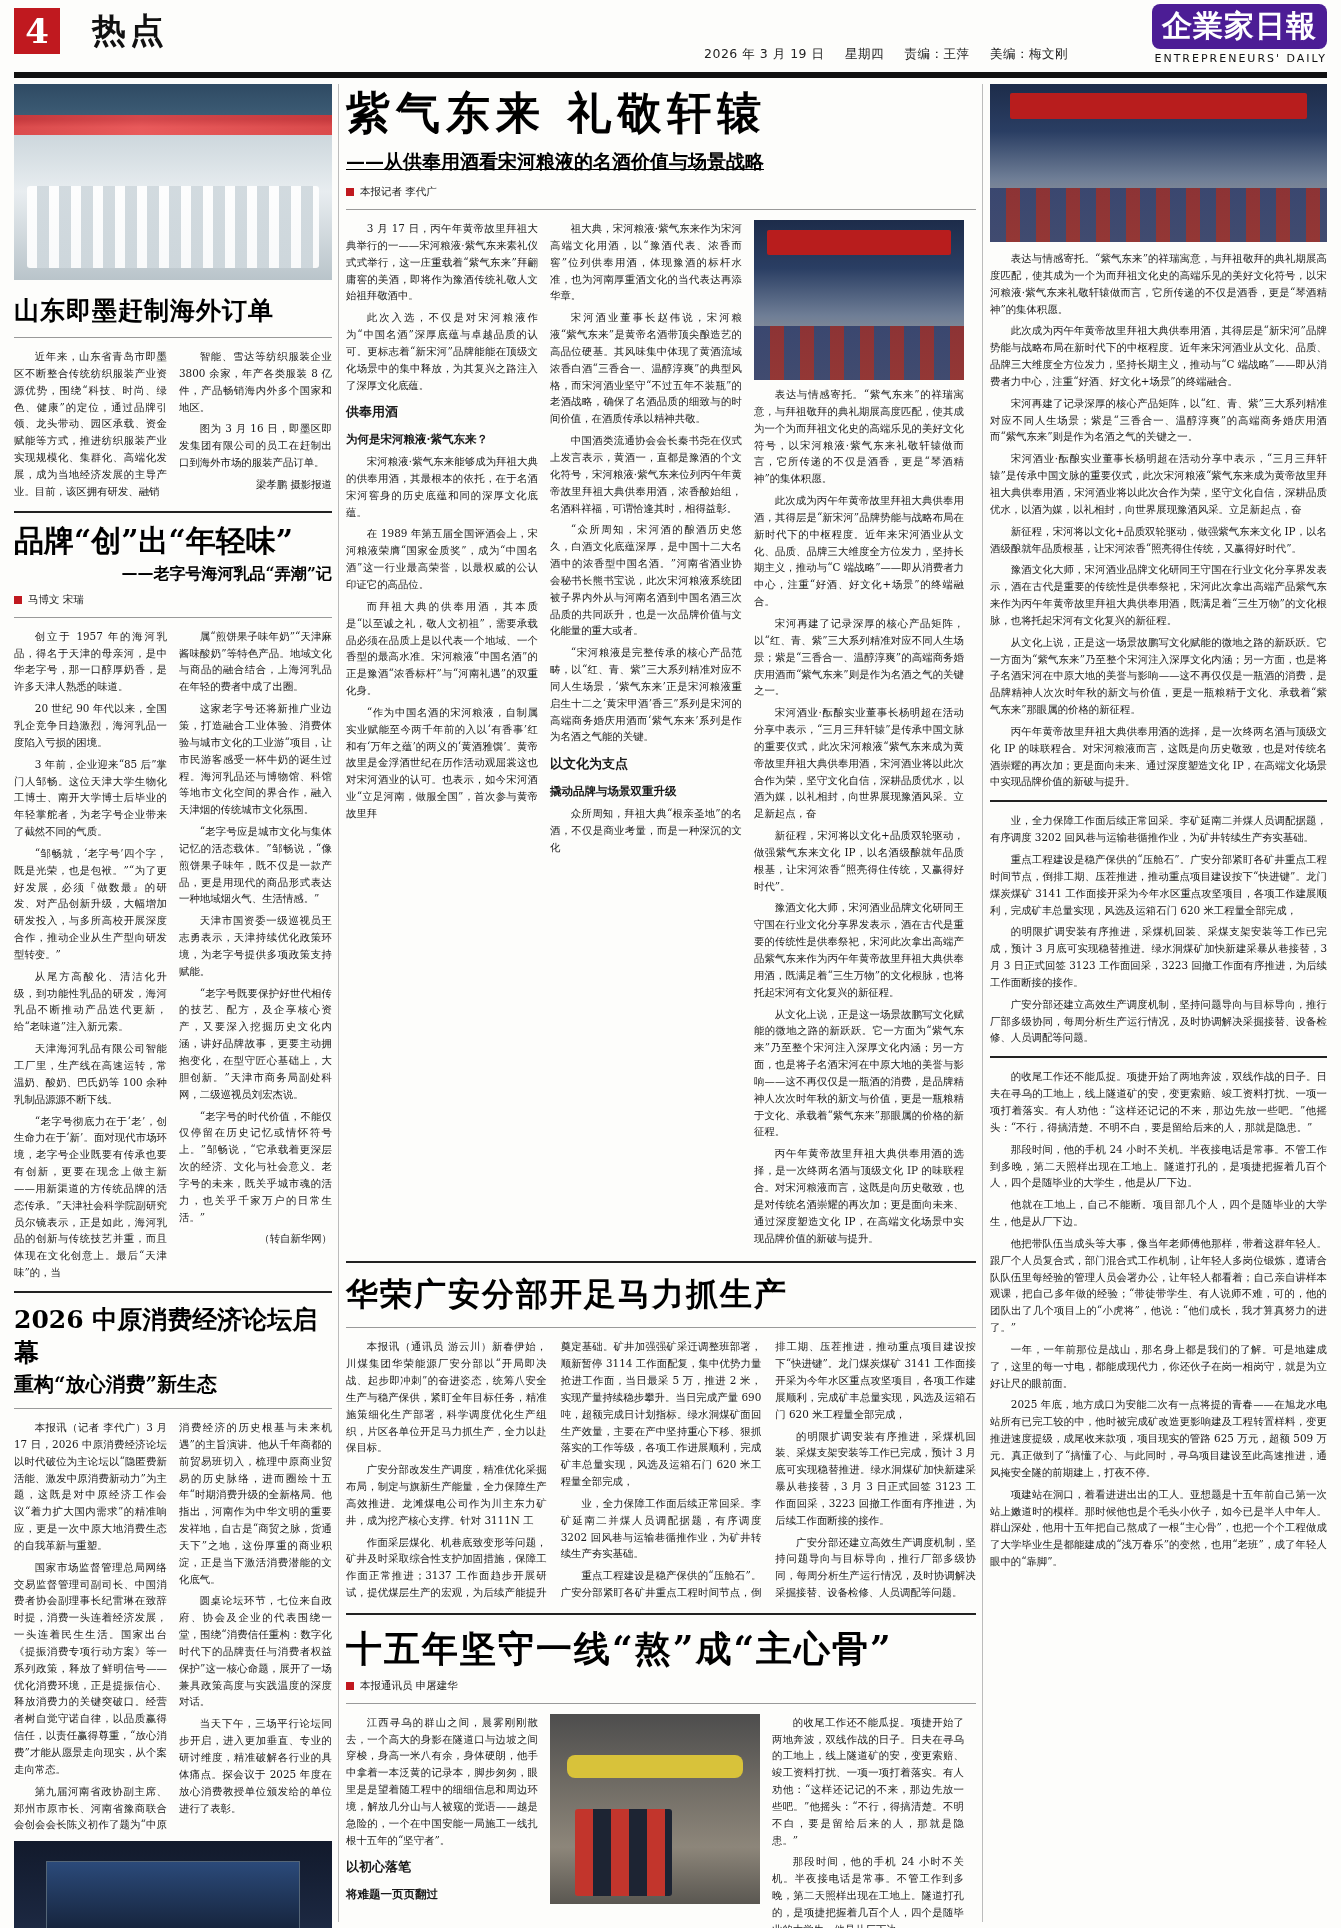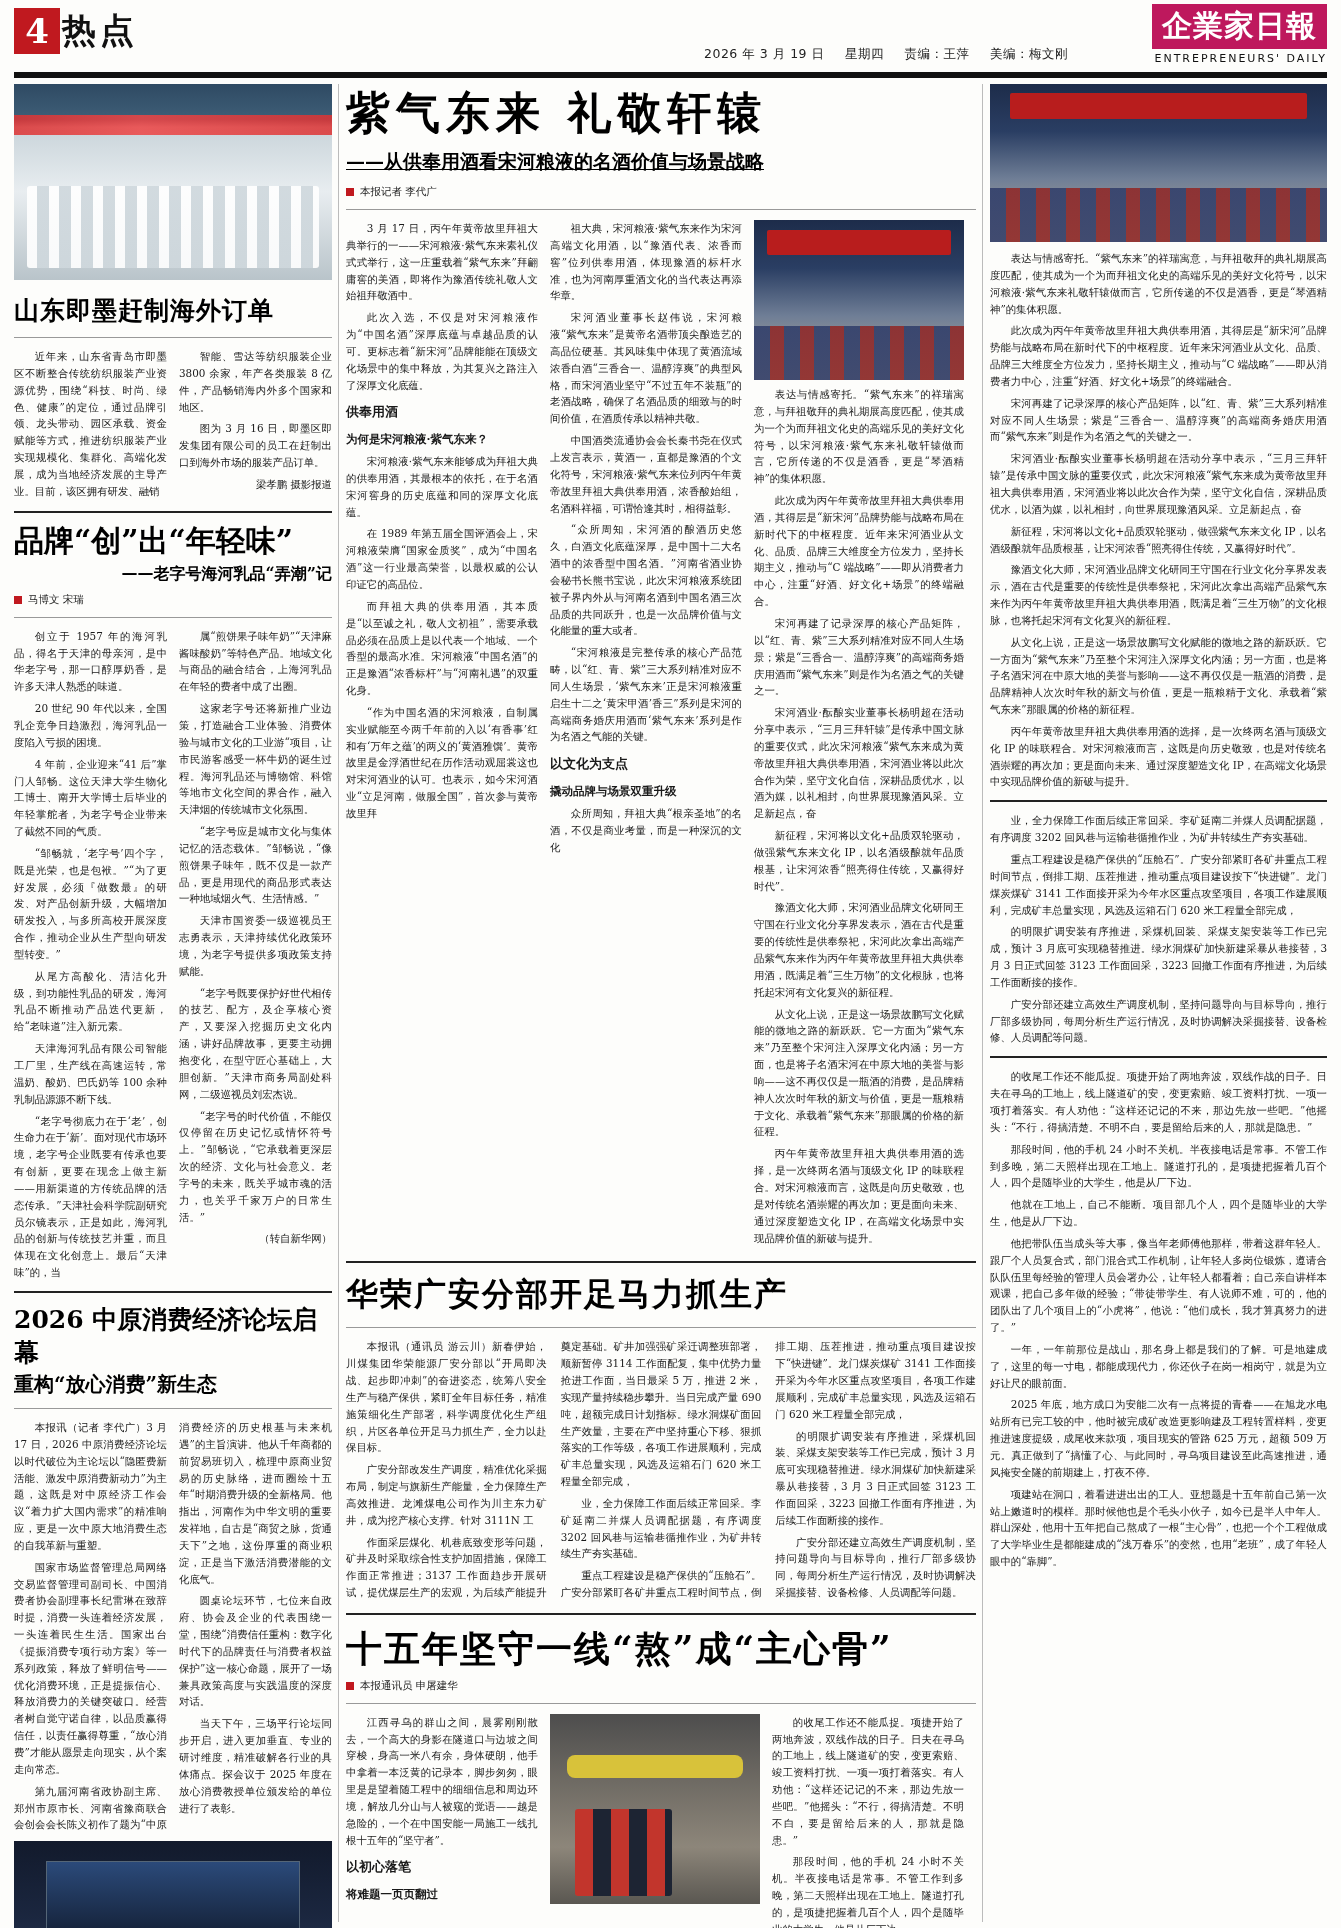--- a/index.html
+++ b/index.html
@@ -16,30 +16,30 @@
 
   
   .masthead { position:relative; height:78px; border-bottom:3px solid #111; }
   .mh-left { position:absolute; left:0; top:8px; display:flex; align-items:center; }
   .mh-num {
     width:46px; height:46px; background:#c0191f; color:#fff;
     font-size:34px; font-weight:bold; display:flex; align-items:center; justify-content:center;
     font-family:"DejaVu Serif","Liberation Serif",serif;
   }
   .mh-sec {
-    font-size:34px; font-weight:bold; margin-left:2px; letter-spacing:4px;
+    font-size:34px; font-weight:bold; margin-left:32px; letter-spacing:4px;
     font-family:"DejaVu Sans","Liberation Sans",sans-serif;
   }
   .mh-center { position:absolute; left:690px; top:46px; font-size:12.5px; color:#222; letter-spacing:.5px;}
   .mh-center span { margin-right:16px; }
   .mh-right { position:absolute; right:0; top:4px; text-align:right; }
   .mh-logo {
     font-size:30px; font-weight:bold; letter-spacing:1px;
     font-family:"DejaVu Serif","Liberation Serif",serif;
-    background:#be185d; color:#fff; padding:2px 10px; display:inline-block;
+    background:#4c1d95; color:#fff; padding:2px 10px; display:inline-block;border-radius:8px;
   }
   .mh-logo-en { font-size:11px; letter-spacing:2px; color:#111; margin-top:3px; }
   .mh-rule { position:absolute; left:0; right:0; bottom:0; height:3px; background:#111; }
 
   
   .cols { position:absolute; top:84px; left:14px; right:14px; bottom:6px; }
 
   .col { position:absolute; top:0; }
   .c1 { left:0;    width:318px; }
   .c2 { left:332px; width:630px; }
@@ -158,21 +158,21 @@
 
       <div class="byline">
         <span class="sq"></span>
         <span>马博文 宋瑞</span>
       </div>
       <hr class="div">
 
       <div class="body-text" style="column-count:2; column-gap:12px;">
         <p>创立于 1957 年的海河乳品，得名于天津的母亲河，是中华老字号，那一口醇厚奶香，是许多天津人熟悉的味道。</p>
         <p>20 世纪 90 年代以来，全国乳企竞争日趋激烈，海河乳品一度陷入亏损的困境。</p>
-        <p>4 年前，企业迎来“41 后”掌门人邹畅。这位天津大学生物化工博士、南开大学博士后毕业的年轻掌舵者，为老字号企业带来了截然不同的气质。</p>
+        <p>3 年前，企业迎来“85 后”掌门人邹畅。这位天津大学生物化工博士、南开大学博士后毕业的年轻掌舵者，为老字号企业带来了截然不同的气质。</p>
         <p>“邹畅就，‘老字号’四个字，既是光荣，也是包袱。”“为了更好发展，必须『做数最』的研发、对产品创新升级，大幅增加研发投入，与多所高校开展深度合作，推动企业从生产型向研发型转变。”</p>
         <p>从尾方高酸化、清洁化升级，到功能性乳品的研发，海河乳品不断推动产品迭代更新，给“老味道”注入新元素。</p>
         <p>天津海河乳品有限公司智能工厂里，生产线在高速运转，常温奶、酸奶、巴氏奶等 100 余种乳制品源源不断下线。</p>
         <p>“老字号彻底力在于‘老’，创生命力在于‘新’。面对现代市场环境，老字号企业既要有传承也要有创新，更要在现念上做主新——用新渠道的方传统品牌的活态传承。”天津社会科学院副研究员尔镜表示，正是如此，海河乳品的创新与传统技艺并重，而且体现在文化创意上。最后“天津味”的，当</p>
         <p>属“煎饼果子味年奶”“天津麻酱味酸奶”等特色产品。地域文化与商品的融合结合，上海河乳品在年轻的费者中成了出圈。</p>
         <p>这家老字号还将新推广业边策，打造融合工业体验、消费体验与城市文化的工业游“项目，让市民游客感受一杯牛奶的诞生过程。海河乳品还与博物馆、科馆等地市文化空间的界合作，融入天津烟的传统城市文化氛围。</p>
         <p>“老字号应是城市文化与集体记忆的活态载体。”邹畅说，“像煎饼果子味年，既不仅是一款产品，更是用现代的商品形式表达一种地域烟火气、生活情感。”</p>
         <p>天津市国资委一级巡视员王志勇表示，天津持续优化政策环境，为老字号提供多项政策支持赋能。</p>
         <p>“老字号既要保护好世代相传的技艺、配方，及企享核心资产，又要深入挖掘历史文化内涵，讲好品牌故事，更要主动拥抱变化，在型守匠心基础上，大胆创新。”天津市商务局副处科网，二级巡视员刘宏杰说。</p>
         <p>“老字号的时代价值，不能仅仅停留在历史记忆或情怀符号上。”邹畅说，“它承载着更深层次的经济、文化与社会意义。老字号的未来，既关乎城市魂的活力，也关乎千家万户的日常生活。”</p>

